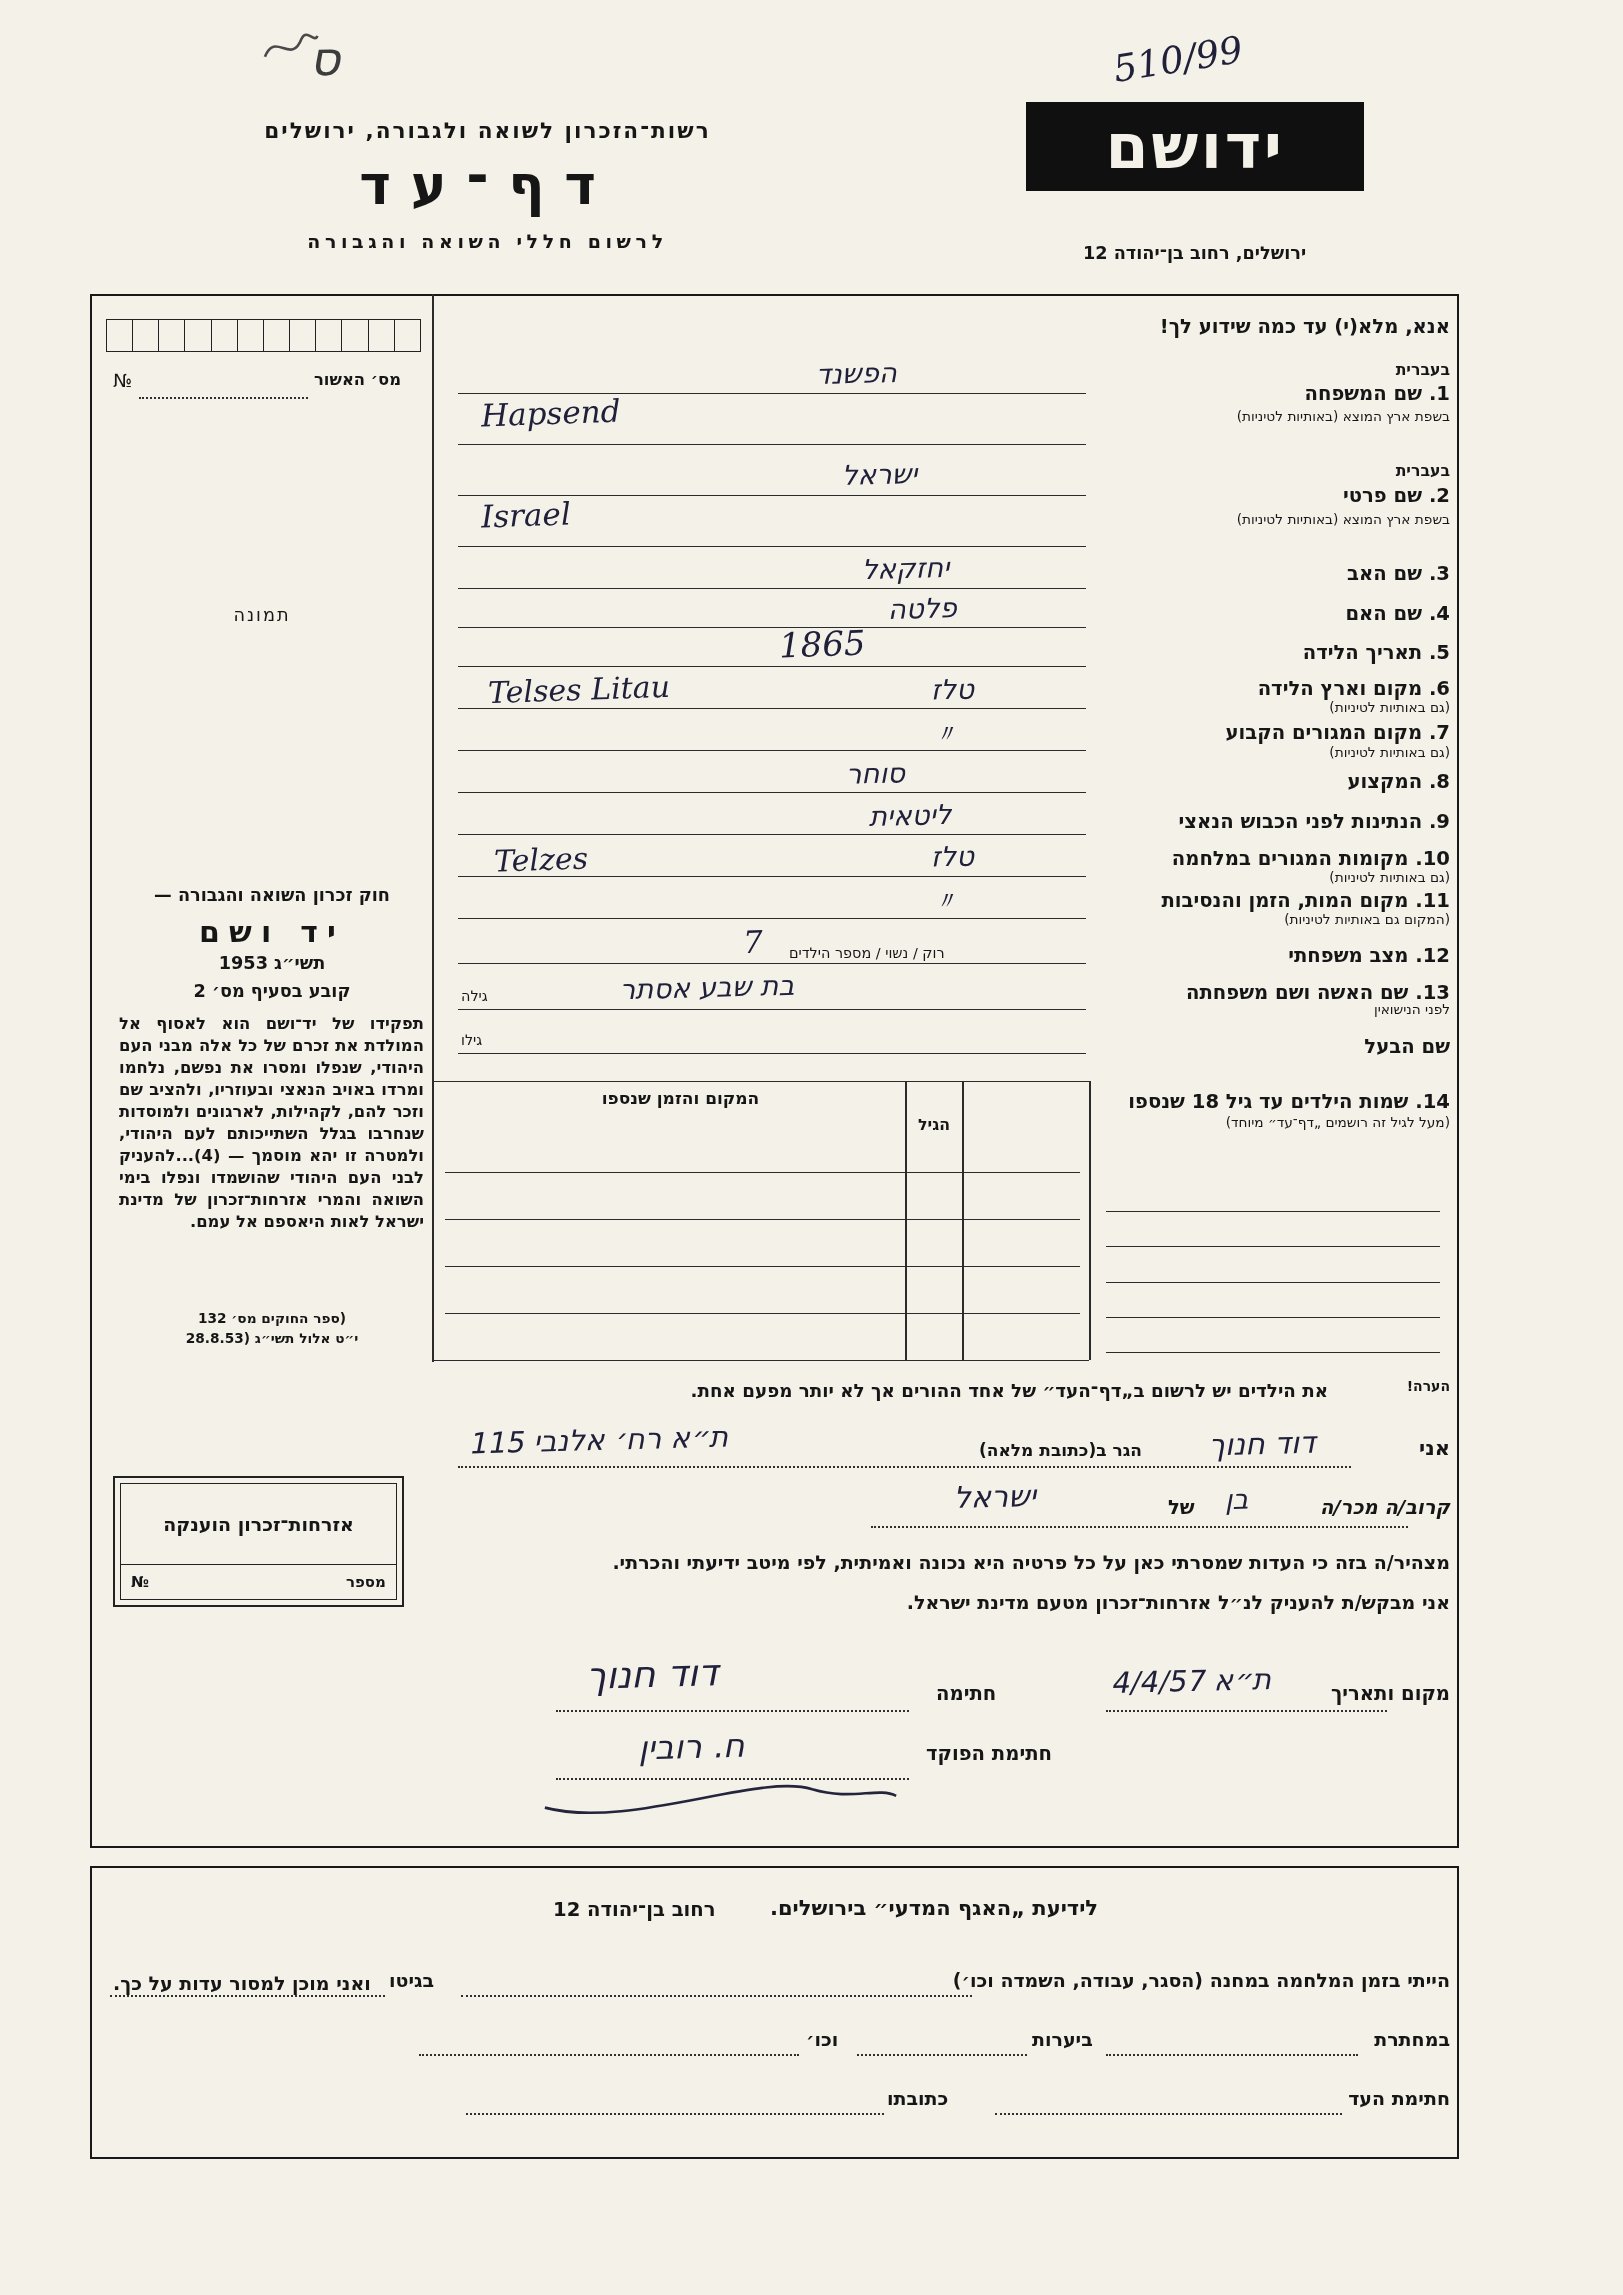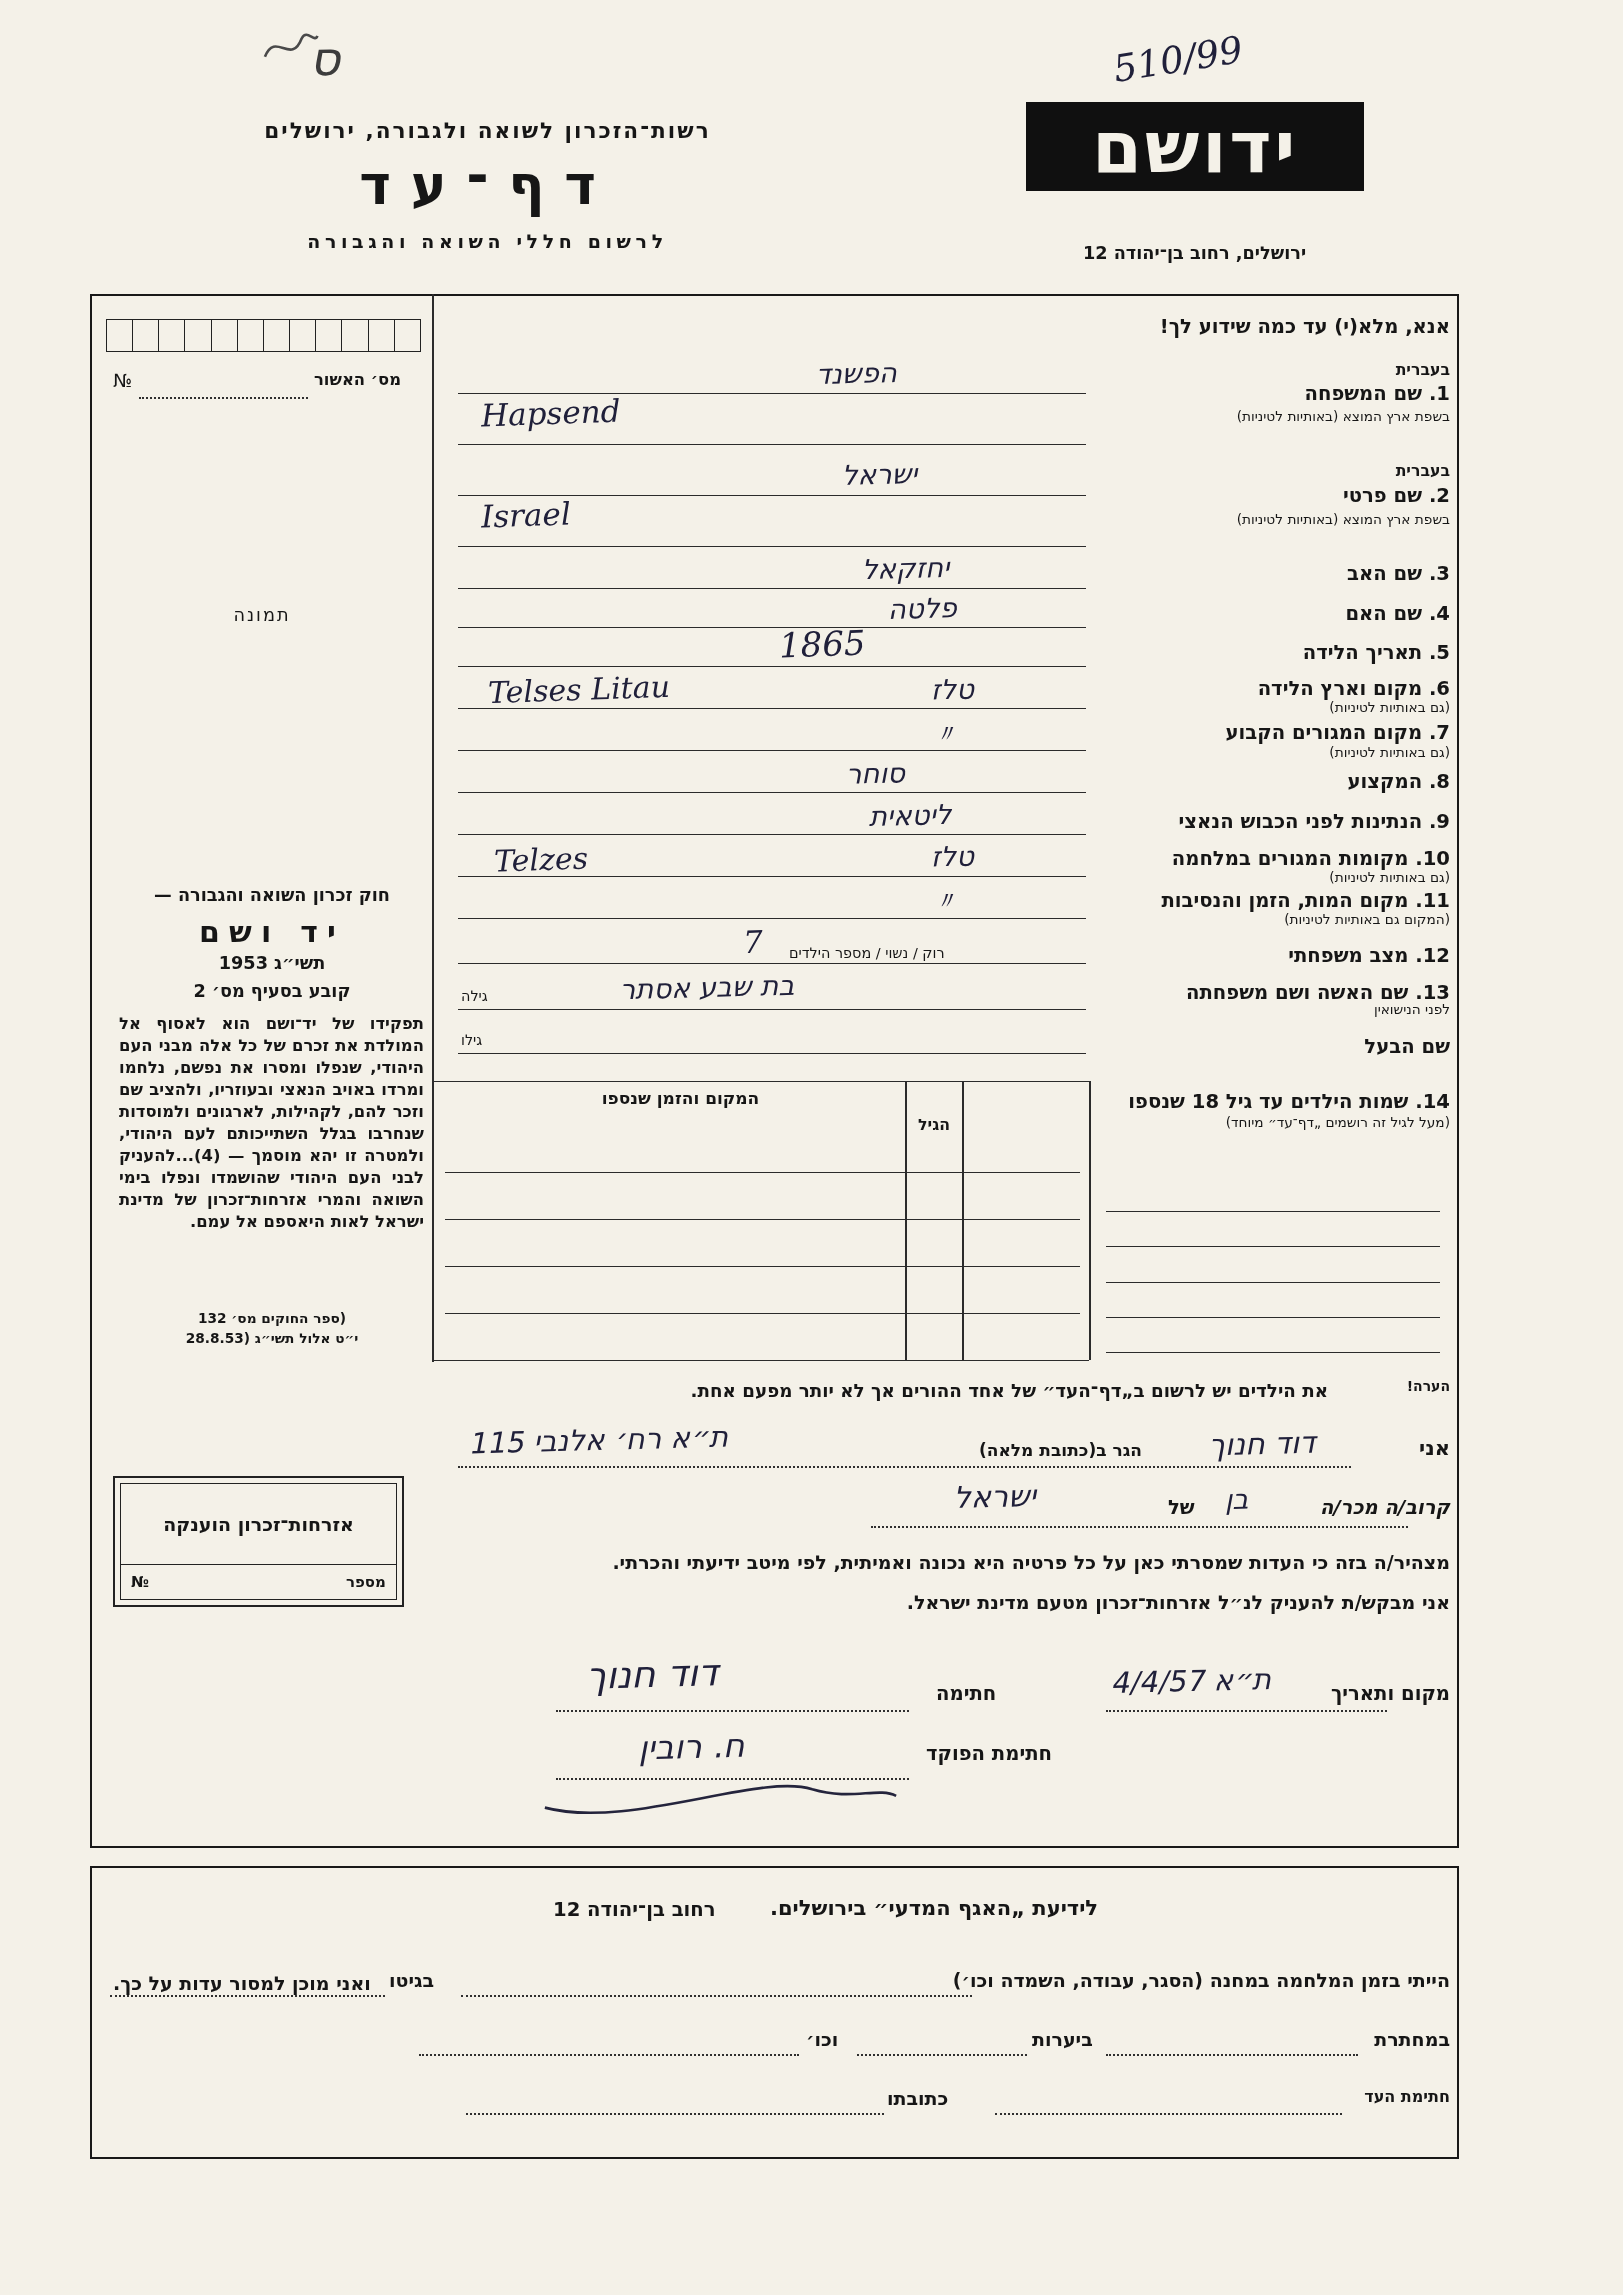--- a/index.html
+++ b/index.html
@@ -35,21 +35,21 @@
 
   <div class="abs hw hw-lat" style="left:1113px;top:38px;font-size:37px;transform:rotate(-9deg);">510/99</div>
   <div class="abs hw hw-he" style="left:313px;top:31px;font-size:47px;color:#3c3c3c;">ס</div>
   <svg class="abs" style="left:261px;top:23.6px;" width="59" height="46" viewBox="0 0 90 70">
     <path d="M6,50 C22,10 46,64 62,22 C70,6 82,30 86,18" fill="none" stroke="#4a4a4a" stroke-width="4"></path>
   </svg>
 
   <div class="abs lbl ctr" style="left:196px;top:118px;width:583px;font-size:21.6px;letter-spacing:2px;">רשות־הזכרון לשואה ולגבורה, ירושלים</div>
   <div class="abs ctr" style="left:196px;top:154px;width:583px;font-size:54px;font-weight:900;letter-spacing:19.6px;">דף־עד</div>
   <div class="abs lbl ctr" style="left:196px;top:230px;width:583px;font-size:19px;letter-spacing:4.6px;">לרשום חללי השואה והגבורה</div>
-  <div class="abs logo" style="left:1026px;top:102px;width:338px;height:89px;font-size:72px;">ידושם</div>
+  <div class="abs logo" style="left:1026px;top:102px;width:338px;height:89px;font-size:62px;">ידושם</div>
   <div class="abs lbl ctr" style="left:982px;top:243px;width:425px;font-size:17.7px;">ירושלים, רחוב בן־יהודה 12</div>
 
   <div class="abs box" style="left:90px;top:294px;width:1369px;height:1554px;"></div>
   <div class="vline" style="left:432px;top:294px;height:1068px;"></div>
 
   <div class="abs lbl" style="right:173px;top:315px;font-size:19.6px;">אנא, מלא(י) עד כמה שידוע לך!</div>
 
   <div class="abs cells" style="left:106px;top:319px;width:315px;height:33px;">
     <i></i>
       <i></i>
@@ -211,19 +211,19 @@
   <div class="dot" style="left:110px;top:1995px;width:275px;"></div>
 
   <div class="rlbl" style="top:2028px;font-size:19px;">במחתרת</div>
   <div class="dot" style="left:1106px;top:2054px;width:252px;"></div>
   <div class="abs lbl" style="left:1032px;top:2028px;font-size:19px;">ביערות</div>
   <div class="dot" style="left:857px;top:2054px;width:170px;"></div>
   <div class="abs lbl" style="left:806px;top:2028px;font-size:19px;">וכו׳</div>
   <div class="dot" style="left:419px;top:2054px;width:380px;"></div>
   <div class="abs lbl" style="left:113px;top:1972px;font-size:19px;">ואני מוכן למסור עדות על כך.</div>
 
-  <div class="rlbl" style="top:2087px;font-size:16px;">חתימת העד</div>
+  <div class="rlbl" style="top:2087px;font-size:19px;">חתימת העד</div>
   <div class="dot" style="left:995px;top:2113px;width:347px;"></div>
   <div class="abs lbl" style="left:887px;top:2087px;font-size:19px;">כתובתו</div>
   <div class="dot" style="left:466px;top:2113px;width:418px;"></div>
 
 </div>
 
 
 </body></html>

